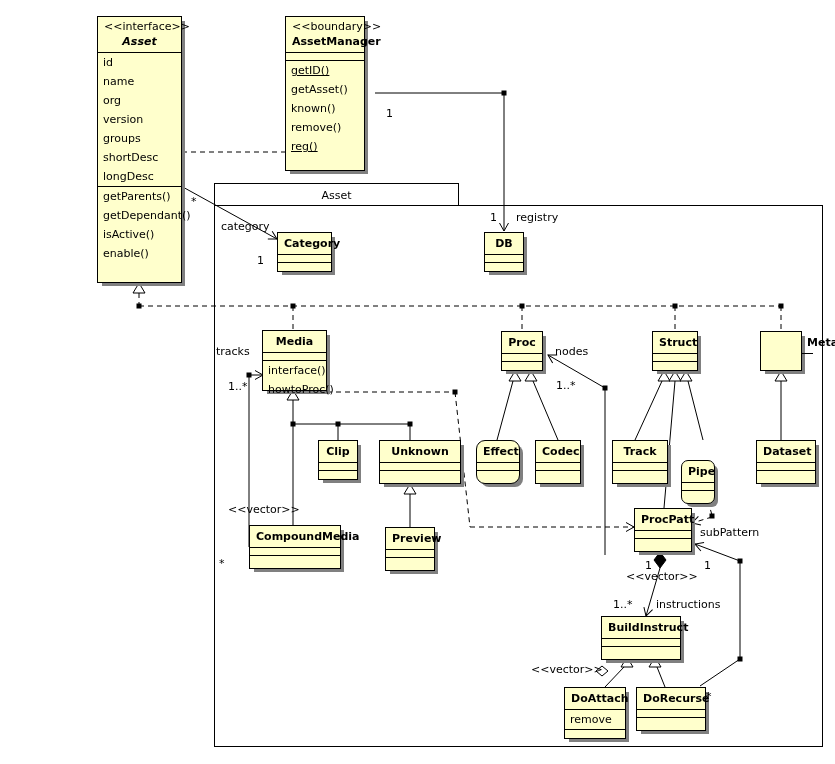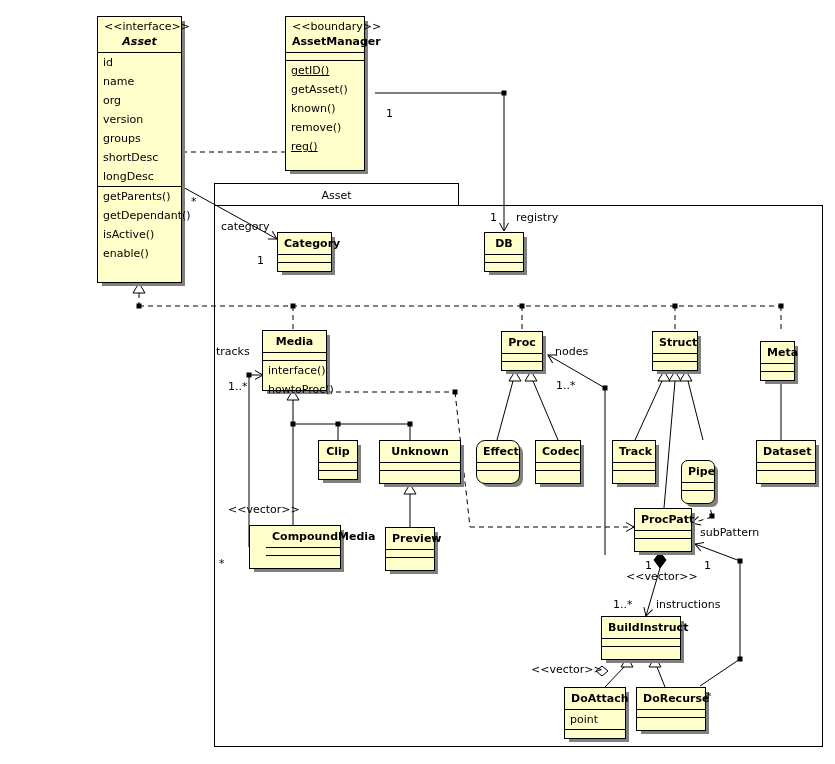--- a/index.html
+++ b/index.html
@@ -272,21 +272,21 @@
   </div>
 
   <div class="uclass" style="left:652px;top:331px;width:46px;height:40px;">
     <div class="sect hdr">
       <span class="cname">Struct</span>
     </div>
     <div class="sect empty"></div>
     <div class="sect empty"></div>
   </div>
 
-  <div class="uclass" style="left:760px;top:341px;width:35px;height:40px;">
+  <div class="uclass" style="left:760px;top:331px;width:35px;height:40px;padding-left:40px;">
     <div class="sect hdr">
       <span class="cname">Meta</span>
     </div>
     <div class="sect empty"></div>
     <div class="sect empty"></div>
   </div>
 
   <div class="uclass" style="left:318px;top:440px;width:40px;height:40px;">
     <div class="sect hdr">
       <span class="cname">Clip</span>
@@ -312,21 +312,21 @@
   </div>
 
   <div class="uclass" style="left:535px;top:440px;width:46px;height:44px;">
     <div class="sect hdr">
       <span class="cname">Codec</span>
     </div>
     <div class="sect empty"></div>
     <div class="sect empty"></div>
   </div>
 
-  <div class="uclass" style="left:612px;top:440px;width:44px;height:44px;">
+  <div class="uclass" style="left:612px;top:440px;width:56px;height:44px;">
     <div class="sect hdr">
       <span class="cname">Track</span>
     </div>
     <div class="sect empty"></div>
     <div class="sect empty"></div>
   </div>
 
   <div class="uclass" style="left:681px;top:460px;width:34px;height:44px;border-radius:7px;">
     <div class="sect hdr">
       <span class="cname">Pipe</span>
@@ -336,21 +336,21 @@
   </div>
 
   <div class="uclass" style="left:756px;top:440px;width:60px;height:44px;">
     <div class="sect hdr">
       <span class="cname">Dataset</span>
     </div>
     <div class="sect empty"></div>
     <div class="sect empty"></div>
   </div>
 
-  <div class="uclass" style="left:249px;top:525px;width:92px;height:44px;padding-left:16px;">
+  <div class="uclass" style="left:249px;top:525px;width:92px;height:44px;">
     <div class="sect hdr">
       <span class="cname">CompoundMedia</span>
     </div>
     <div class="sect empty"></div>
     <div class="sect empty"></div>
   </div>
 
   <div class="uclass" style="left:385px;top:527px;width:50px;height:44px;">
     <div class="sect hdr">
       <span class="cname">Preview</span>
@@ -373,21 +373,21 @@
     </div>
     <div class="sect empty"></div>
     <div class="sect empty"></div>
   </div>
 
   <div class="uclass" style="left:564px;top:687px;width:62px;height:52px;">
     <div class="sect hdr">
       <span class="cname">DoAttach</span>
     </div>
     <div class="sect">
-      <div class="row">point</div>
+      <div class="row">remove</div>
     </div>
     <div class="sect empty"></div>
   </div>
 
   <div class="uclass" style="left:636px;top:687px;width:70px;height:44px;">
     <div class="sect hdr">
       <span class="cname">DoRecurse</span>
     </div>
     <div class="sect empty"></div>
     <div class="sect empty"></div>

